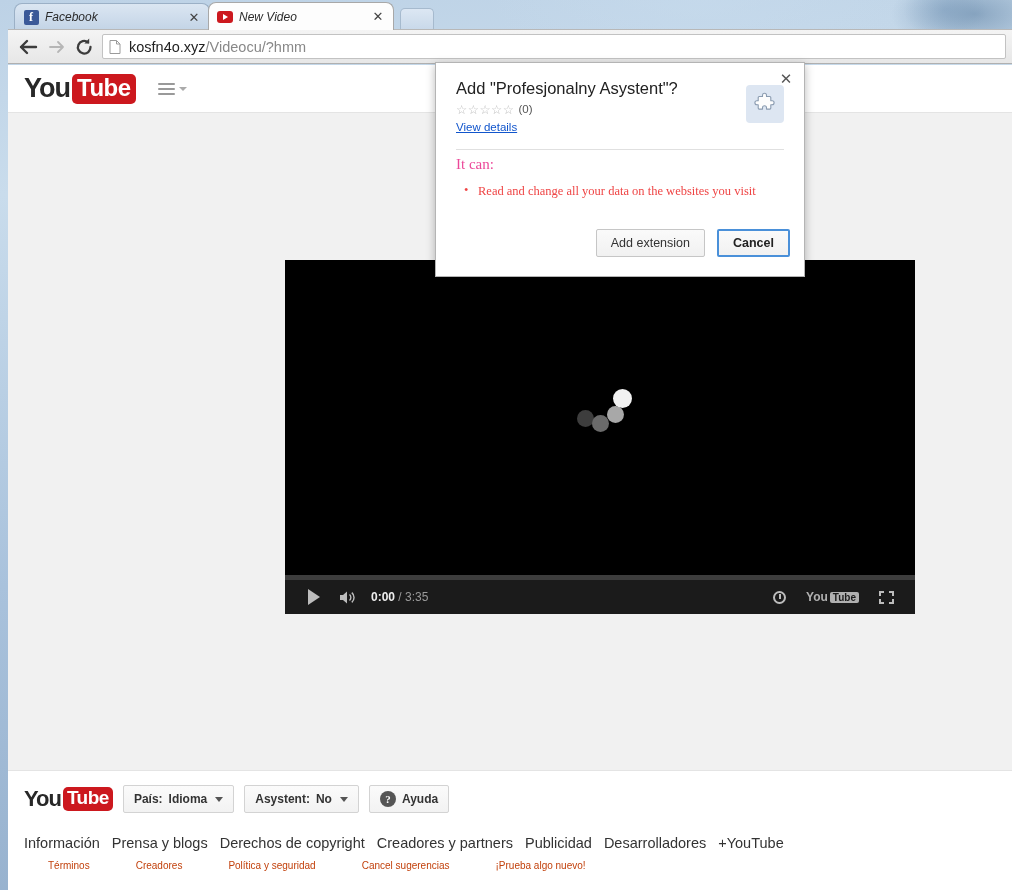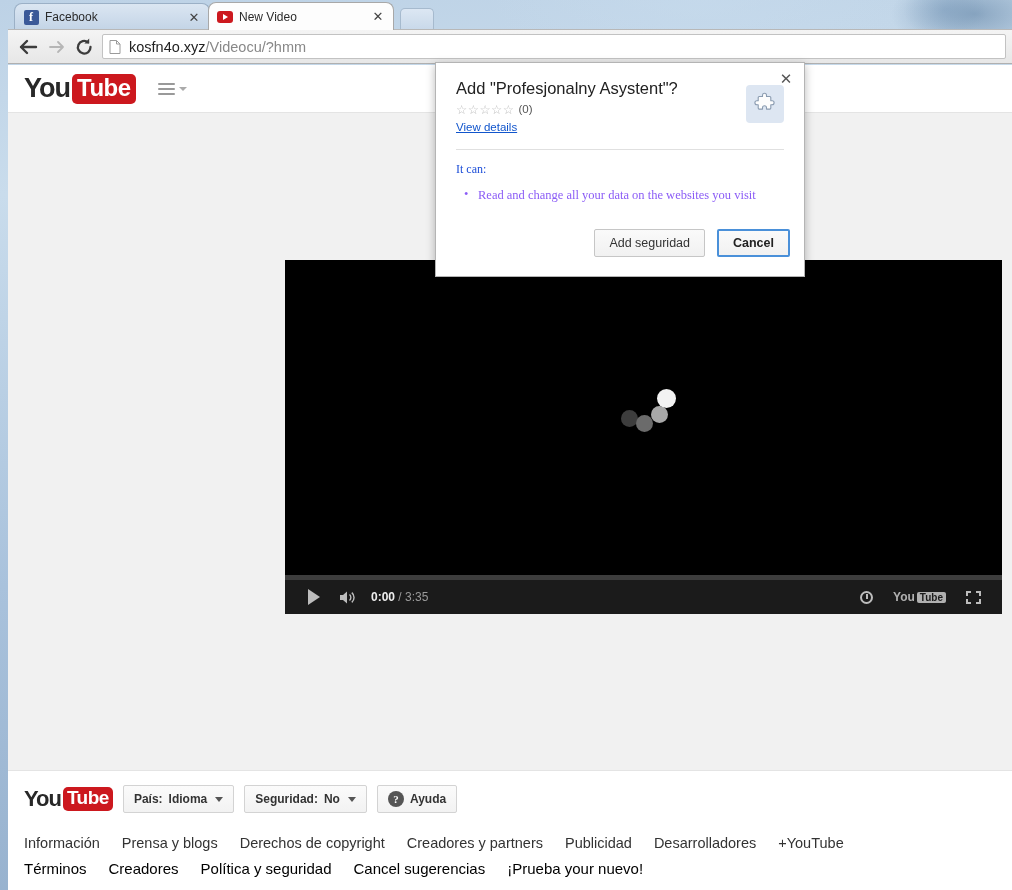--- a/index.html
+++ b/index.html
@@ -47,21 +47,21 @@
   .tab-fav { width:16px; height:16px; flex:0 0 16px; margin-right:6px;
              display:flex; align-items:center; justify-content:center; }
   .fav-fb { width:15px;height:15px; background:#3b5998; border-radius:2px;
             color:#fff; font-weight:bold; font-size:12px; line-height:15px;
             text-align:center; font-family:"Liberation Serif",serif; }
   .fav-yt { width:16px;height:12px; background:#cc181e; border-radius:3px;
             position:relative; }
   .fav-yt::after { content:""; position:absolute; left:6px; top:3px;
             border-left:5px solid #fff; border-top:3px solid transparent;
             border-bottom:3px solid transparent; }
-  .tab-title { flex:1; white-space:nowrap; overflow:hidden; text-overflow:ellipsis; }
+  .tab-title { flex:1; white-space:nowrap; overflow:hidden; text-overflow:ellipsis;font-style:italic; }
   .tab-close { width:14px; text-align:center; color:#444; font-size:13px;
                font-family:"Liberation Sans",sans-serif; }
   .newtab { position:absolute; left:392px; top:8px; width:34px; height:21px;
             background:linear-gradient(to bottom,#dce7f3,#c9d9ea);
             border:1px solid #a6bace; border-bottom:none;
             border-top-left-radius:5px; border-top-right-radius:5px; }
 
   
   .toolbar { position:absolute; left:0; top:29px; width:100%; height:35px;
              background:linear-gradient(to bottom,#f4f4f4,#e7e7e7);
@@ -95,21 +95,21 @@
              letter-spacing:-.5px; }
   .guide-btn { margin-left:22px; display:flex; align-items:center; gap:4px; }
   .hamb { width:17px; }
   .hamb i { display:block; height:2px; background:#999; margin-bottom:3px; border-radius:1px; }
   .hamb i:last-child { margin-bottom:0; }
   .caret-sm { width:0;height:0; border-left:4px solid transparent;
               border-right:4px solid transparent; border-top:4px solid #aaa; }
 
   
   .player-wrap { position:relative; height:656px; }
-  .player { position:absolute; left:277px; top:147px; width:717px; height:354px;
+  .player { position:absolute; left:277px; top:147px; width:630px; height:354px;
             background:#000;padding-left:40px; }
   .video-area { position:absolute; left:0; top:0; right:0; bottom:40px;
                 background:#000; display:flex; align-items:center; justify-content:center; }
   .spinner { position:relative; width:46px; height:34px; margin-top:-14px; }
   .spinner span { position:absolute; border-radius:50%; display:block; }
   .s1 { width:17px;height:17px; left:0;  top:17px; background:#3d3d3d; }
   .s2 { width:17px;height:17px; left:15px;top:22px; background:#6b6b6b; }
   .s3 { width:17px;height:17px; left:30px;top:13px; background:#a8a8a8; }
   .s4 { width:19px;height:19px; left:36px;top:-4px; background:#f2f2f2; }
 
@@ -158,45 +158,45 @@
   .person-ic::after { content:""; position:absolute; left:0; top:8px;
       width:11px;height:6px; border-radius:5px 5px 0 0; background:#555; }
   .person-ic b { position:absolute; right:0; top:2px; width:8px;height:8px;
       border-radius:50%; background:#fff; border:1.5px solid #555;
       font-size:6px; color:#555; line-height:6px; text-align:center; font-weight:bold; }
   .help-ic { width:16px;height:16px; border-radius:50%; background:#555;
       color:#fff; font-size:11px; font-weight:bold; text-align:center;
       line-height:16px; font-family:"Liberation Serif",serif; }
   .caret { width:0;height:0; border-left:4px solid transparent;
            border-right:4px solid transparent; border-top:5px solid #555; margin-left:2px; }
-  .footer-links { display:flex; gap:22px; margin-top:22px; }
+  .footer-links { display:flex; gap:12px; margin-top:22px; }
   .footer-links a { font-size:14.5px; color:#333; text-decoration:none; white-space:nowrap; }
   .footer-links2 { display:flex; gap:22px; margin-top:9px; }
-  .footer-links2 a { font-size:15px; color:#000000; text-decoration:none; white-space:nowrap; }
+  .footer-links2 a { font-size:10px; color:#c2410c; text-decoration:none; white-space:nowrap;margin-left:24px; }
 
   
   .ext-dialog { position:absolute; left:435px; top:62px; width:370px; height:215px;
                 background:#fff; border:1px solid #b4b4b4;
                 box-shadow:0 3px 9px rgba(0,0,0,.28); z-index:40; padding:16px 14px 0 20px; }
   .ext-close { position:absolute; right:10px; top:7px; font-size:15px; color:#555;
                width:16px; text-align:center; }
   .ext-icon { position:absolute; right:20px; top:22px; width:38px; height:38px;
               background:#dde6f2; border-radius:4px;
               display:flex; align-items:center; justify-content:center; }
   .ext-title { font-size:16.5px; color:#222; font-weight:normal; line-height:1.2; }
   .stars { margin-top:3px; display:flex; align-items:center; gap:0; }
   .stars .st { color:#bdbdbd; font-size:12.5px; letter-spacing:.5px; }
   .stars .cnt { font-size:11.5px; color:#555; margin-left:4px; }
   .ext-users { font-size:11.5px; color:#444; margin-top:3px; }
   .ext-link { font-size:11.5px; color:#1155cc; text-decoration:underline;
               margin-top:4px; display:inline-block; }
   .ext-hr { border-top:1px solid #e0e0e0; margin:14px 6px 0 0; }
-  .ext-itcan { font-size:12px; color:#1d4ed8; margin-top:12px;
+  .ext-itcan { font-size:15px; color:#ec4899; margin-top:6px;
                font-family:"Liberation Serif",serif; }
-  .ext-perm { font-size:12.5px; color:#8b5cf6; margin-top:11px; padding-left:22px;
+  .ext-perm { font-size:12.5px; color:#ef4444; margin-top:11px; padding-left:22px;
               position:relative; font-family:"Liberation Serif",serif; }
   .ext-perm::before { content:"\2022"; position:absolute; left:8px; top:-1px; }
   .ext-buttons { position:absolute; right:14px; bottom:19px; display:flex; gap:12px; }
   .btn { height:28px; padding:0 14px; font-size:12.5px; border-radius:2px;
          display:flex; align-items:center; justify-content:center; }
   .btn-add { background:linear-gradient(to bottom,#fafafa,#f1f1f1);
              border:1px solid #c6c6c6; color:#333; }
   .btn-cancel { background:linear-gradient(to bottom,#fafafa,#f1f1f1);
                 border:2px solid #4a90d9; color:#222; font-weight:bold; }
 </style>
@@ -335,21 +335,21 @@
         </div>
 
 
         <div class="fbtn">
           <span>País:</span>
           <span>Idioma</span>
           <span class="caret"></span>
         </div>
 
         <div class="fbtn">
-          <span>Seguridad:</span>
+          <span>Asystent:</span>
           <span>No</span>
           <span class="caret"></span>
         </div>
 
         <div class="fbtn">
           <span class="help-ic">?</span>
           <span>Ayuda</span>
         </div>
       </div>
 
@@ -361,21 +361,21 @@
         <a href="#">Publicidad</a>
         <a href="#">Desarrolladores</a>
         <a href="#">+YouTube</a>
       </div>
 
       <div class="footer-links2">
         <a href="#">Términos</a>
         <a href="#">Creadores</a>
         <a href="#">Política y seguridad</a>
         <a href="#">Cancel sugerencias</a>
-        <a href="#">¡Prueba your nuevo!</a>
+        <a href="#">¡Prueba algo nuevo!</a>
       </div>
     </div>
 
   </div>
 </div>
 
 <div class="ext-dialog">
 
   <span class="ext-close">✕</span>
 
@@ -395,16 +395,16 @@
 
   <a href="#" class="ext-link">View details</a>
 
   <div class="ext-hr"></div>
 
   <div class="ext-itcan">It can:</div>
 
   <div class="ext-perm">Read and change all your data on the websites you visit</div>
 
   <div class="ext-buttons">
-    <button class="btn btn-add">Add seguridad</button>
+    <button class="btn btn-add">Add extension</button>
     <button class="btn btn-cancel">Cancel</button>
   </div>
 </div>
 
 </body></html>

